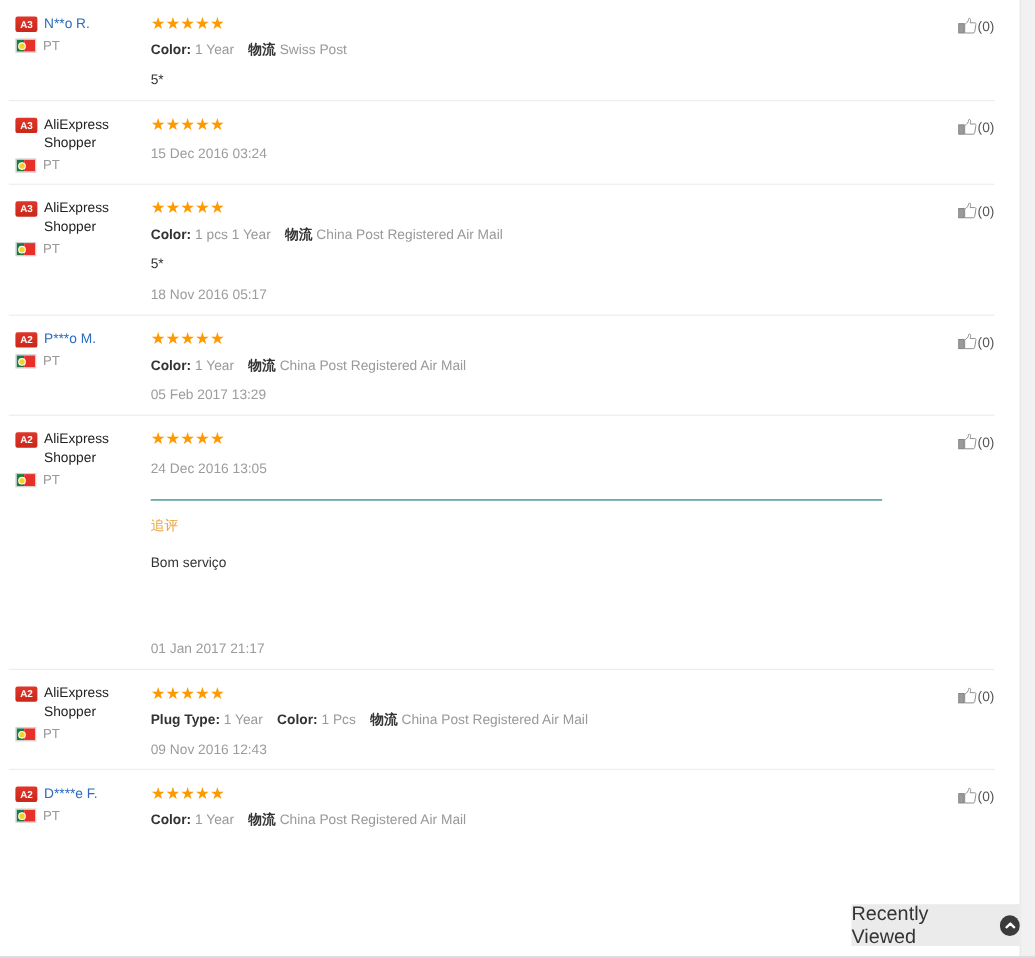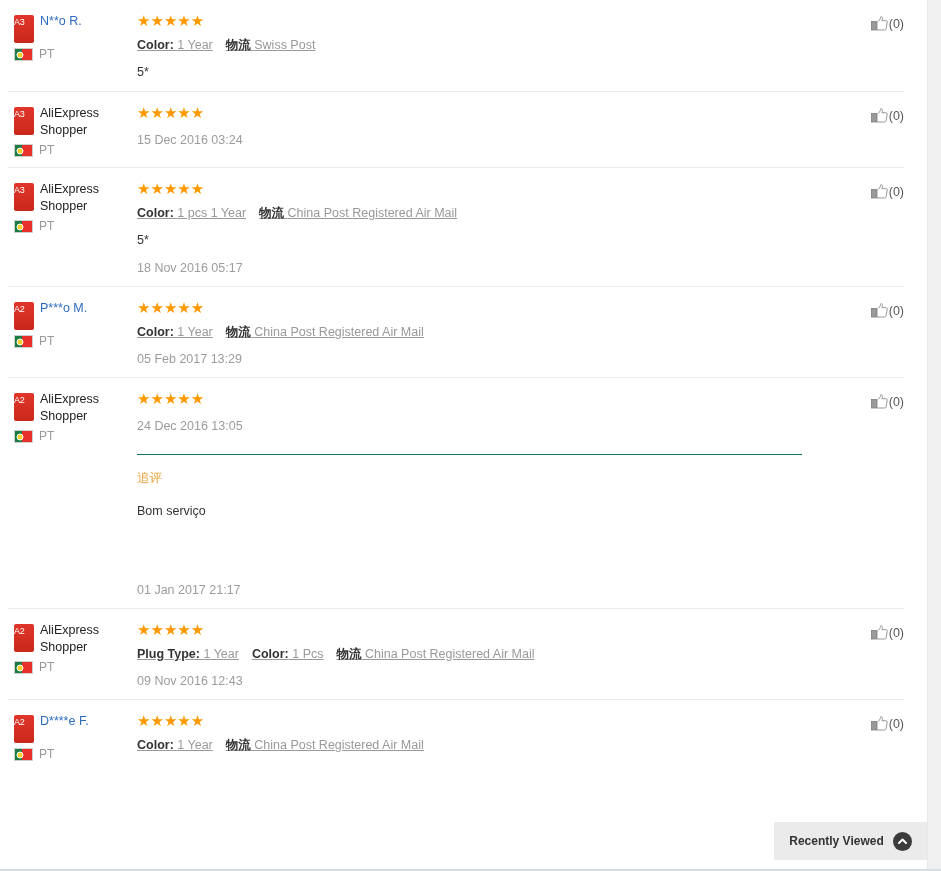--- a/index.html
+++ b/index.html
@@ -57,28 +57,28 @@
     padding: 13px 6px 10px 6px;
   }
   .user-row {
     display: flex;
     align-items: flex-start;
     line-height: 17px;
   }
   .rank-badge {
     display: inline-block;
     flex: 0 0 auto;
-    width: 20px; height: 28px;
+    width: 20px; height: 14px;
     line-height: 14px;
-    text-align: left;
+    text-align: center;
     background: #d42f1f;
     background: linear-gradient(#e0352a, #c9281b);
     color: #fff;
     font-size: 9px;
-    font-weight: normal;
+    font-weight: bold;
     border-radius: 2px;
     margin: 2px 6px 0 0;
     letter-spacing: -0.2px;
   }
   .user-name {
     font-size: 12.5px;
     color: #222;
     line-height: 17px;
     word-break: break-word;
   }
@@ -124,21 +124,20 @@
     white-space: nowrap;
   }
   .star { font-size: 15px; line-height: 15px; }
 
   .attr-line {
     margin-top: 8px;
     font-size: 12.5px;
     line-height: 16px;
     color: #999;
     white-space: nowrap;
-    text-decoration: underline;
   }
   .attr-label { color: #333; font-weight: bold; }
   .attr-value { color: #999; }
   .attr-sep { display: inline-block; width: 13px; }
   .logistics-label {
     color: #333;
     font-weight: bold;
     font-family: "DejaVu Sans", "Liberation Sans", sans-serif;
   }
 
@@ -207,24 +206,23 @@
     bottom: 11px;
     width: 153px;
     height: 38px;
     background: #ebebeb;
     display: flex;
     align-items: center;
     justify-content: center;
     cursor: pointer;
   }
   .rv-label {
-    font-size: 12px;
+    font-size: 18px;
     color: #333;
     margin-right: 9px;
-    font-weight: bold;
   }
   .rv-chevron {
     width: 19px; height: 19px;
     border-radius: 50%;
     background: #3b3b3b;
     display: inline-flex;
     align-items: center;
     justify-content: center;
   }
 </style>

